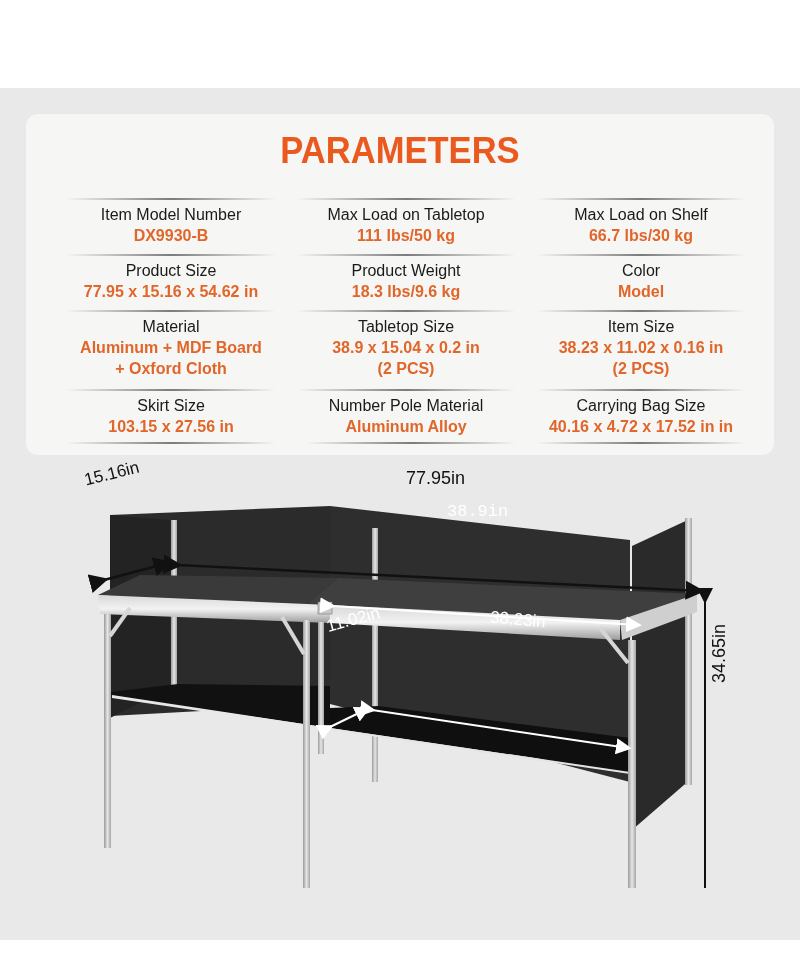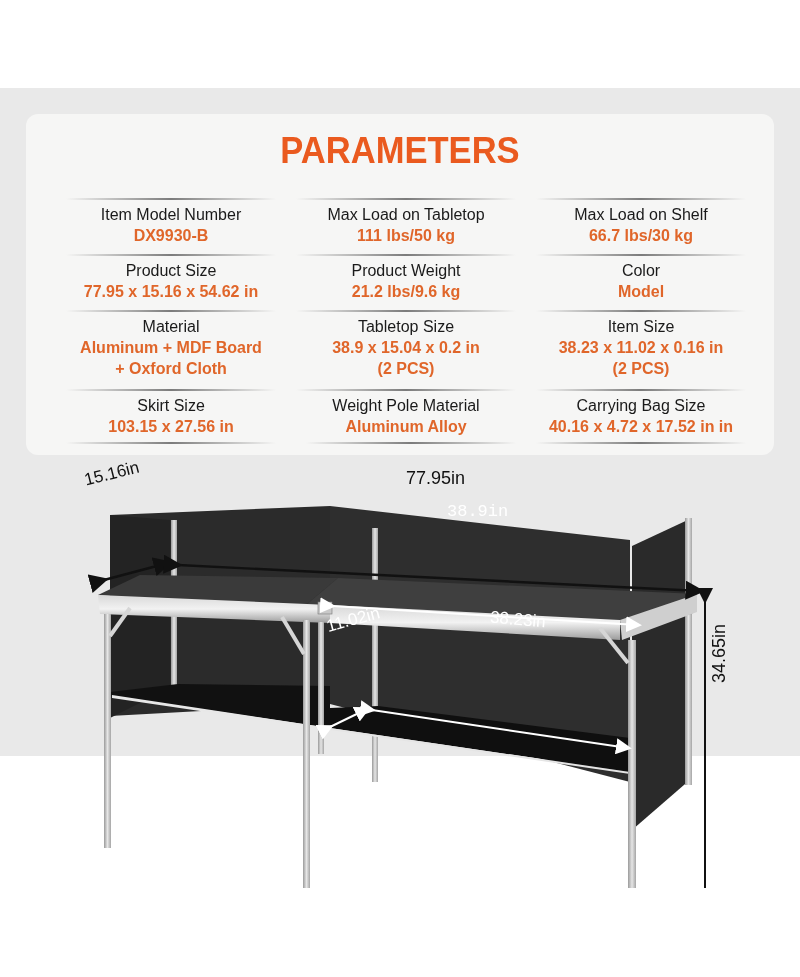--- a/index.html
+++ b/index.html
@@ -1,19 +1,19 @@
 <!DOCTYPE html>
 <html style="--accent: #ea5a1f; --value: #e0662a;"><head>
   <meta charset="utf-8">
   <style>
     * { box-sizing: border-box; margin: 0; padding: 0; }
     html, body { width: 800px; height: 977px; background: #ffffff; overflow: hidden; }
     body { font-family: "Liberation Sans", sans-serif; position: relative; }
     .stage {
-      position: absolute; left: 0; top: 88px; width: 800px; height: 668px;
+      position: absolute; left: 0; top: 88px; width: 800px; height: 852px;
       background: #e9e9e9;
     }
     .panel {
       position: absolute; left: 26px; top: 26px; width: 748px; height: 341px;
       background: #f6f6f5; border-radius: 12px;
     }
     .title {
       position: absolute; left: 0; right: 0; top: 16px; text-align: center;
       font-family: "Liberation Sans", sans-serif; font-weight: bold;
       font-size: 36px; letter-spacing: 0px; color: var(--accent, #ea5a1f);
@@ -74,21 +74,21 @@
       </div>
 
       <div class="cell">
         <span class="rule"></span>
         <span class="label">Product Size</span>
         <span class="value">77.95 x 15.16 x 54.62 in</span>
       </div>
       <div class="cell">
         <span class="rule"></span>
         <span class="label">Product Weight</span>
-        <span class="value">21.2 lbs/9.6 kg</span>
+        <span class="value">18.3 lbs/9.6 kg</span>
       </div>
       <div class="cell">
         <span class="rule"></span>
         <span class="label">Color</span>
         <span class="value">Model</span>
       </div>
 
       <div class="cell">
         <span class="rule"></span>
         <span class="label">Material</span>
@@ -108,21 +108,21 @@
         <span class="value">(2 PCS)</span>
       </div>
 
       <div class="cell">
         <span class="rule"></span>
         <span class="label">Skirt Size</span>
         <span class="value">103.15 x 27.56 in</span>
       </div>
       <div class="cell">
         <span class="rule"></span>
-        <span class="label">Weight Pole Material</span>
+        <span class="label">Number Pole Material</span>
         <span class="value">Aluminum Alloy</span>
       </div>
       <div class="cell">
         <span class="rule"></span>
         <span class="label">Carrying Bag Size</span>
         <span class="value">40.16 x 4.72 x 17.52 in in</span>
       </div>
     </div>
 
     <span class="bottom-rule" style="top:328px; left:40px;"></span>

